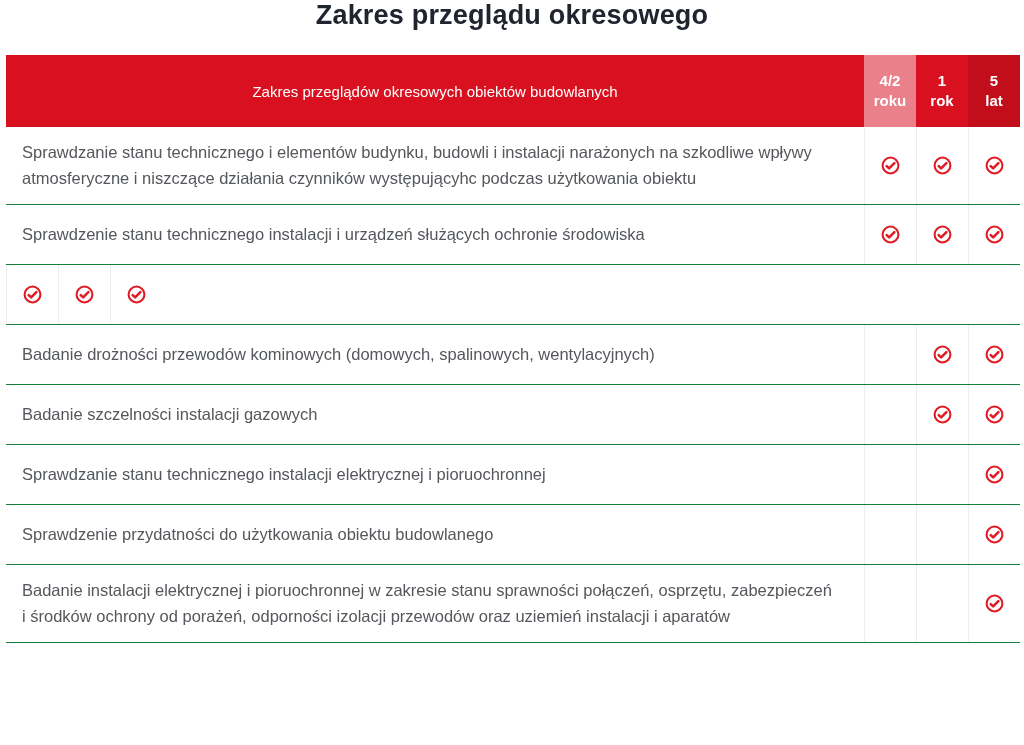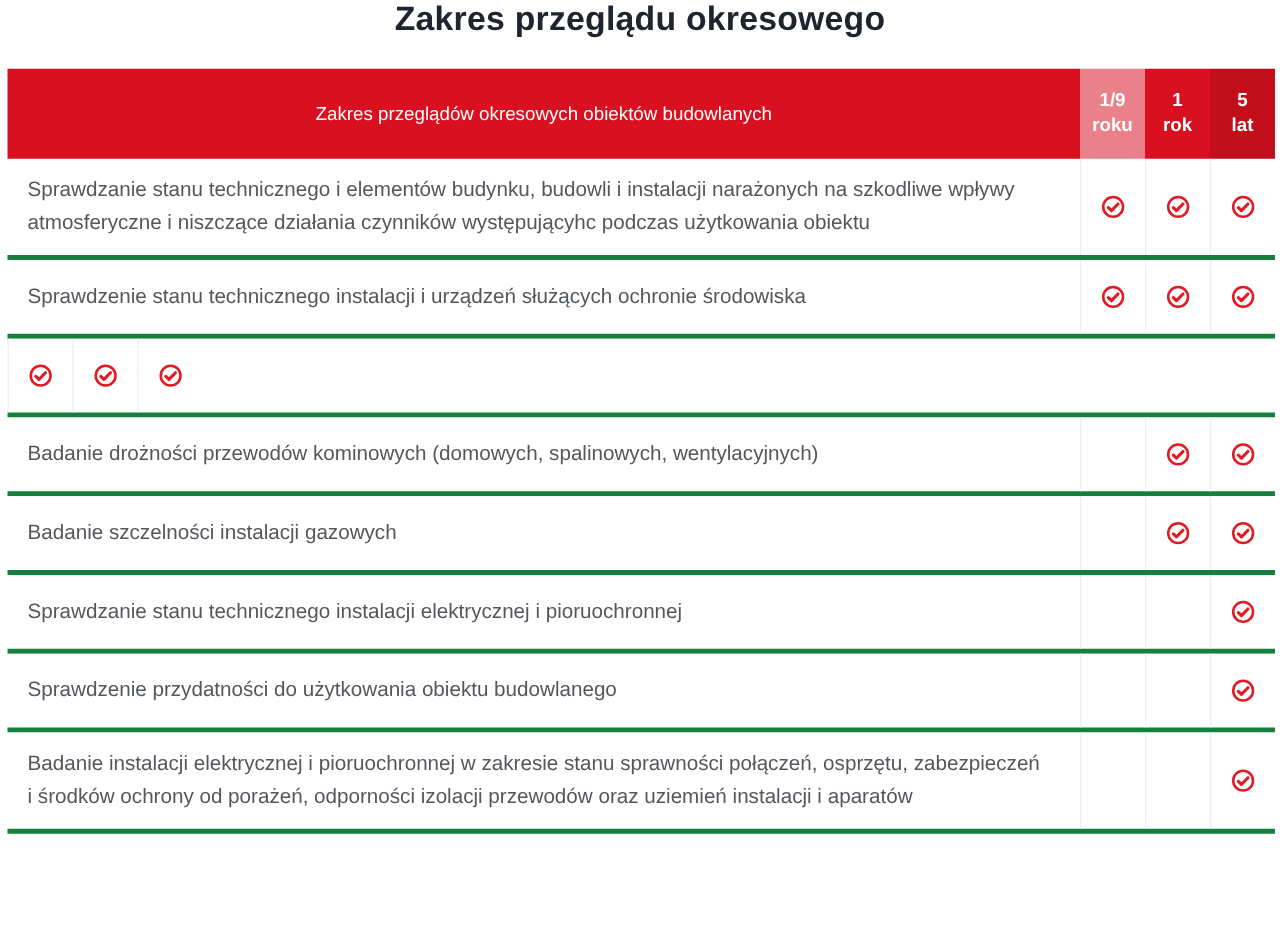--- a/index.html
+++ b/index.html
@@ -46,21 +46,21 @@
     align-items: center;
     justify-content: center;
     line-height: 1.35;
     text-align: center;
   }
   .th-half { background: #e9808a; }
   .th-year { background: #d8101f; }
   .th-five { background: #c20d1a; }
   .tr {
     display: flex;
-    border-bottom: 4px solid #15803d;
+    border-bottom: 1px solid #15803d;
     background: #ffffff;
   }
   .td-text {
     flex: 1;
     color: #54575b;
     font-size: 16.5px;
     line-height: 1.55;
     display: flex;
     align-items: center;
     padding: 13px 24px 13px 16px;
@@ -79,21 +79,21 @@
 </head>
 <body>
 
 <div class="page">
   <h1 class="title">Zakres przeglądu okresowego</h1>
 
   <div class="table">
     <div class="thead">
       <div class="th-main">Zakres przeglądów okresowych obiektów budowlanych</div>
       <div class="th-period th-half">
-        <span>1/9</span>
+        <span>4/2</span>
         <span>roku</span>
       </div>
       <div class="th-period th-year">
         <span>1</span>
         <span>rok</span>
       </div>
       <div class="th-period th-five">
         <span>5</span>
         <span>lat</span>
       </div>

